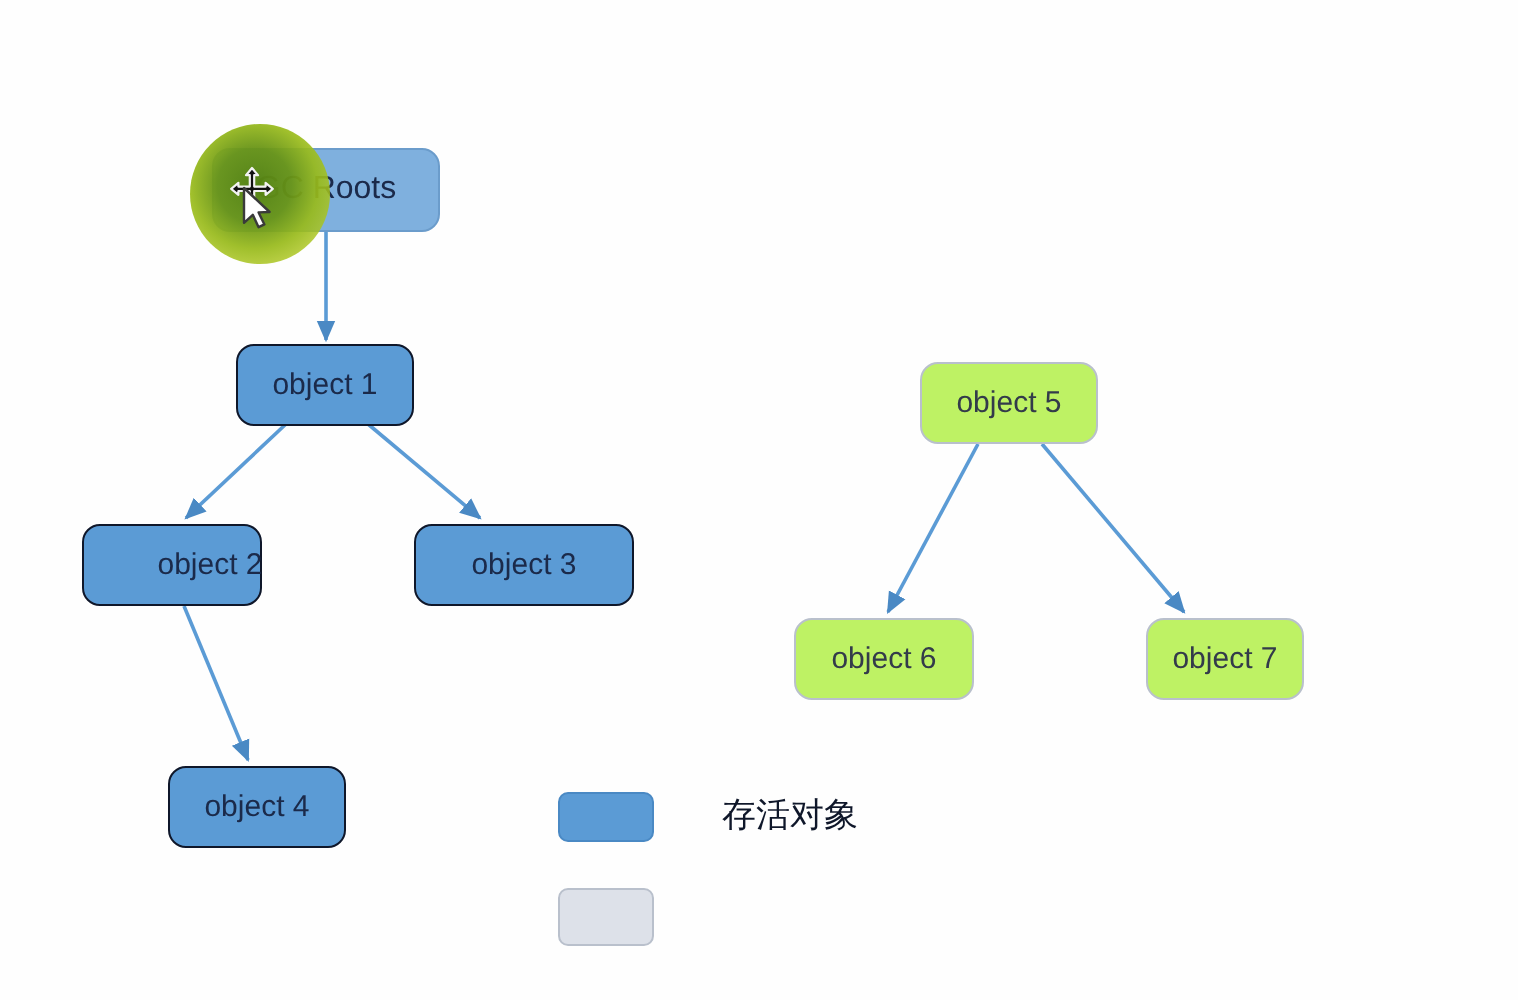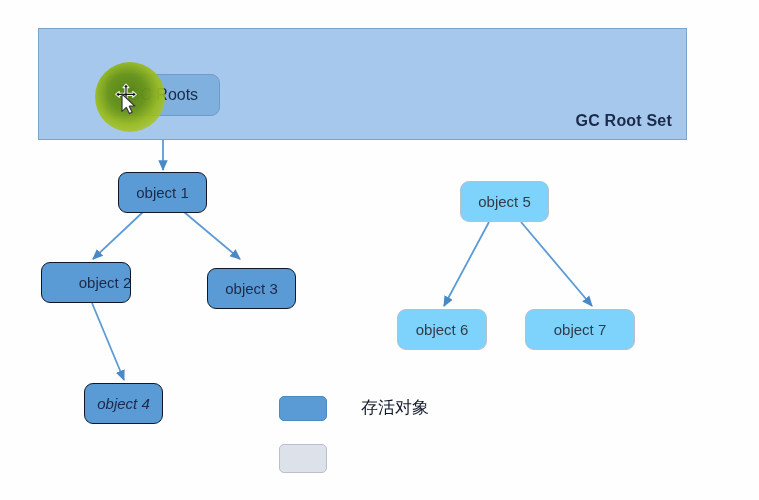--- a/index.html
+++ b/index.html
@@ -54,21 +54,21 @@
     justify-content: center;
     font-size: 15px;
     color: #1b2a4a;
     white-space: nowrap;
   }
   .node.live {
     background: #5b9bd5;
     border: 1px solid #0f172a;
   }
   .node.dead {
-    background: #7dd3fc;
+    background: #bef264;
     border: 1px solid #b9c0cc;
     color: #333b4a;
   }
   .node.root {
     background: #7fb0de;
     border: 1px solid #6b9ccb;
     font-size: 16px;
   }
   .highlight-blob {
     position: absolute;
@@ -124,23 +124,20 @@
 
     <path d="M184,212 L240,259" stroke="#5b9bd5" stroke-width="1.8" fill="none" marker-end="url(#arrowhead)"></path>
 
     <path d="M92,303 L124,380" stroke="#5b9bd5" stroke-width="1.8" fill="none" marker-end="url(#arrowhead)"></path>
 
     <path d="M489,222 L444,306" stroke="#5b9bd5" stroke-width="1.8" fill="none" marker-end="url(#arrowhead)"></path>
 
     <path d="M521,222 L592,306" stroke="#5b9bd5" stroke-width="1.8" fill="none" marker-end="url(#arrowhead)"></path>
   </svg>
 
-  <div class="root-set-band">
-    <div class="root-set-label">GC Root Set</div>
-  </div>
 
   <div class="node root" style="left:106px; top:74px; width:114px; height:42px;">
     <span>GC Roots</span>
   </div>
 
   <div class="highlight-blob" style="left:95px; top:62px; width:70px; height:70px;"></div>
 
   <svg class="cursor" style="left:110px; top:80px;" width="44" height="44" viewBox="0 0 44 44">
     <g transform="translate(6,4)">
       <path d="M10,0 L13,3.6 L11.1,3.6 L11.1,9.3 L16.8,9.3 L16.8,7.4 L20.4,10.4 L16.8,13.4 L16.8,11.5 L11.1,11.5 L11.1,17.2 L13,17.2 L10,20.8 L7,17.2 L8.9,17.2 L8.9,11.5 L3.2,11.5 L3.2,13.4 L-0.4,10.4 L3.2,7.4 L3.2,9.3 L8.9,9.3 L8.9,3.6 L7,3.6 z" fill="#111111" stroke="#f2f2f2" stroke-width="1.1" stroke-linejoin="round"></path>
@@ -151,37 +148,37 @@
   </svg>
 
   <div class="node live" style="left:118px; top:172px; width:89px; height:41px;">
     <span>object 1</span>
   </div>
 
   <div class="node live" style="left:41px; top:262px; width:90px; height:41px;padding-left:38px;">
     <span>object 2</span>
   </div>
 
-  <div class="node live" style="left:207px; top:268px; width:89px; height:41px;">
+  <div class="node live" style="left:207px; top:262px; width:110px; height:41px;">
     <span>object 3</span>
   </div>
 
-  <div class="node live" style="left:84px; top:383px; width:79px; height:41px;font-style:italic;">
+  <div class="node live" style="left:84px; top:383px; width:89px; height:41px;">
     <span>object 4</span>
   </div>
 
   <div class="node dead" style="left:460px; top:181px; width:89px; height:41px;">
     <span>object 5</span>
   </div>
 
   <div class="node dead" style="left:397px; top:309px; width:90px; height:41px;text-align:right;">
     <span>object 6</span>
   </div>
 
-  <div class="node dead" style="left:525px; top:309px; width:110px; height:41px;">
+  <div class="node dead" style="left:573px; top:309px; width:79px; height:41px;">
     <span>object 7</span>
   </div>
 
   <div class="legend-swatch live" style="left:279px; top:396px; width:48px; height:25px;"></div>
   <div class="legend-text" style="left:361px; top:396px;">存活对象</div>
 
   <div class="legend-swatch dead" style="left:279px; top:444px; width:48px; height:29px;"></div>
 
 </div>
 

